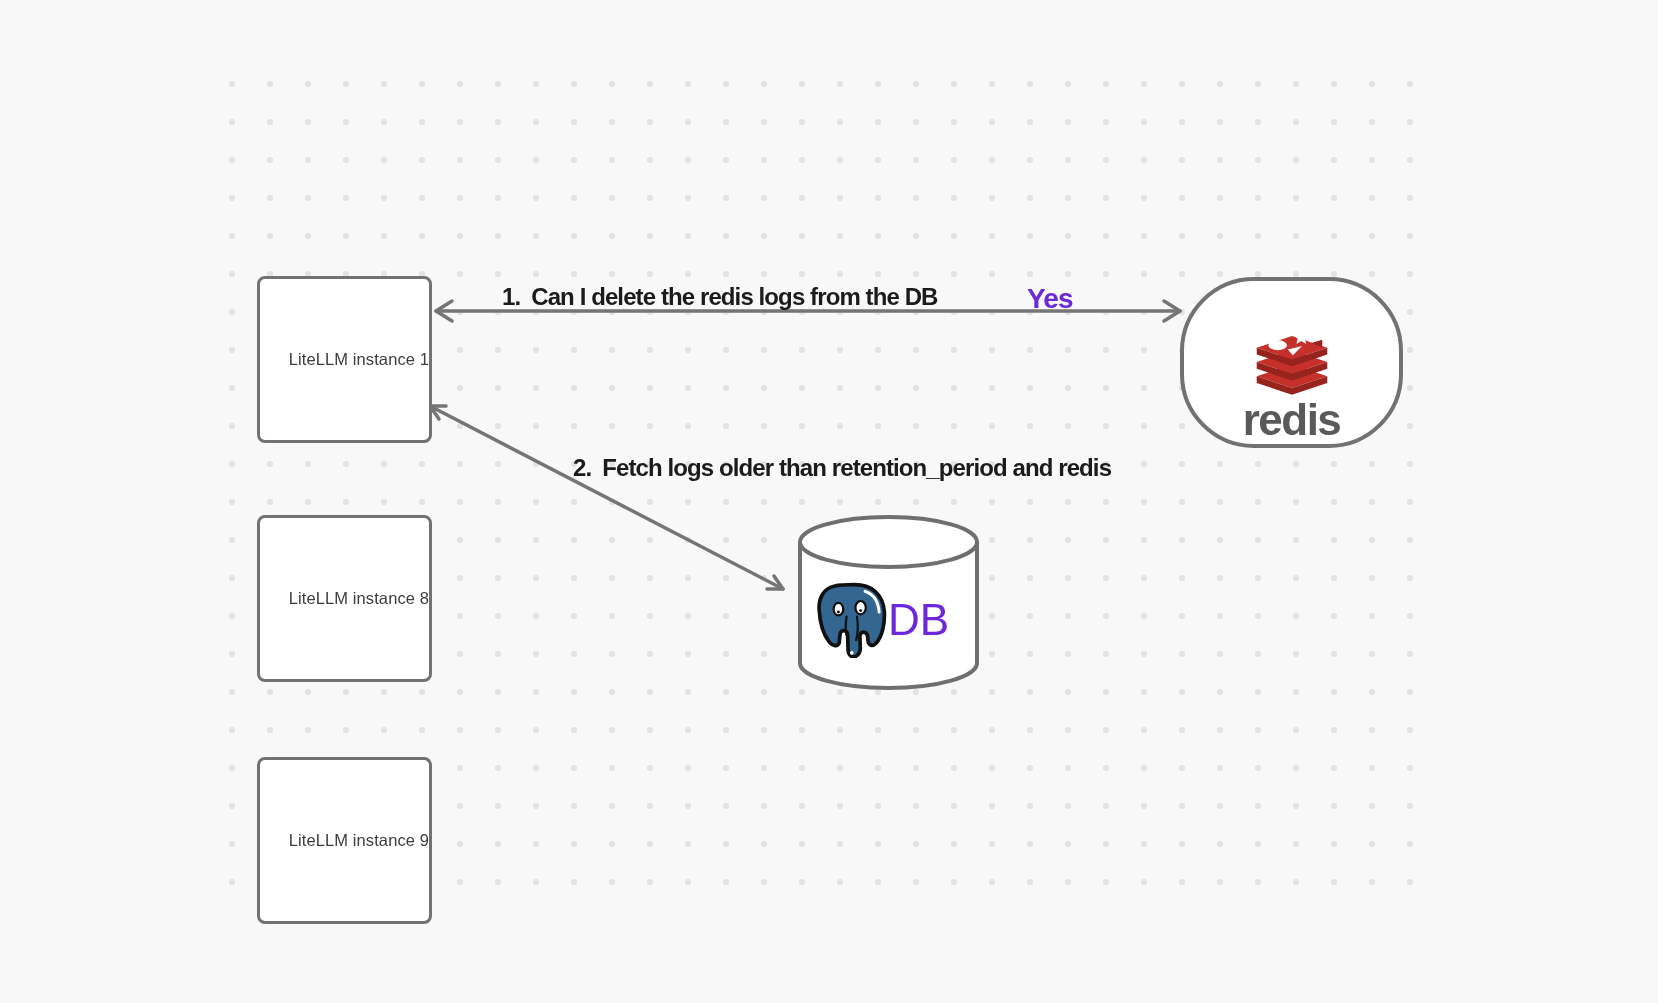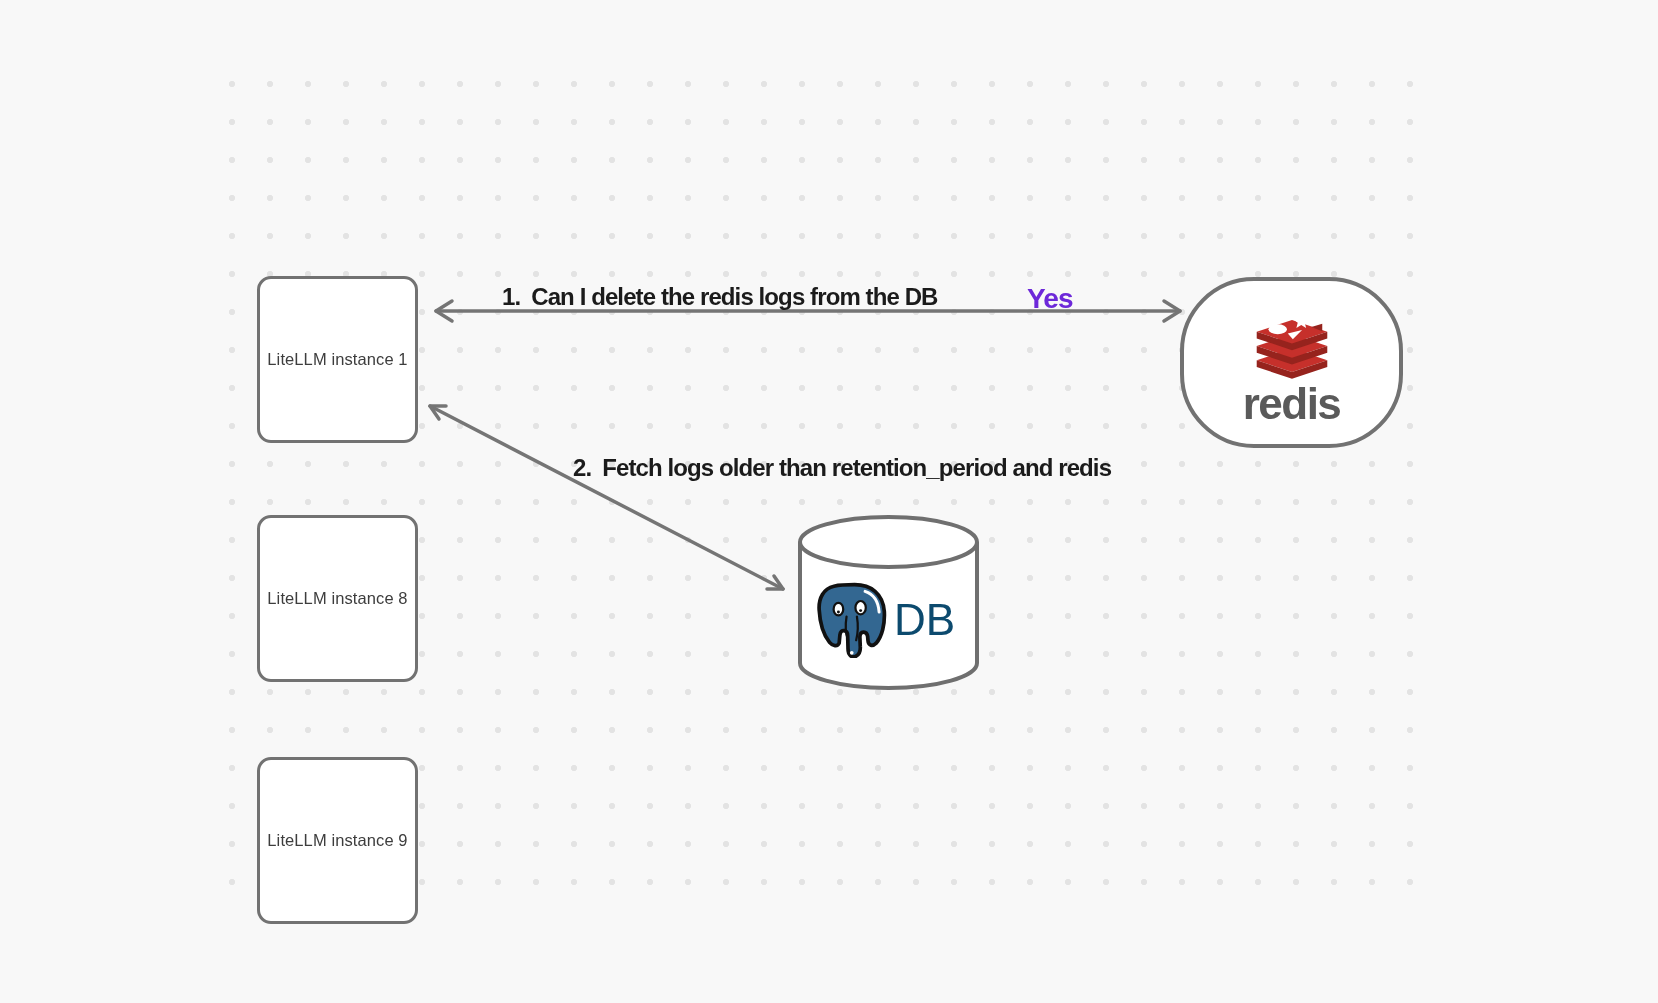--- a/index.html
+++ b/index.html
@@ -3,33 +3,33 @@
 <meta charset="utf-8">
 <style>
   html,body{margin:0;padding:0;background:#f8f8f8;font-family:"Liberation Sans",sans-serif;}
   .canvas{position:relative;width:1658px;height:1003px;background:#f8f8f8;overflow:hidden;}
   .dots{position:absolute;left:213px;top:65px;width:1217px;height:837px;
         background-image:radial-gradient(circle,#e3e3e3 2.8px,rgba(0,0,0,0) 3.4px);
         background-size:38px 38px;}
   .arrows{position:absolute;left:0;top:0;width:1658px;height:1003px;}
   .arrows line,.arrows polyline{stroke:#757575;stroke-width:3.5;fill:none;
         stroke-linecap:round;stroke-linejoin:round;}
-  .lite-box{position:absolute;left:257px;width:161px;height:167px;background:#ffffff;
-        border:3.5px solid #727272;border-radius:14px;box-sizing:border-box;
-        display:flex;align-items:center;justify-content:center;}
+  .lite-box{position:absolute;left:257px;width:175px;height:167px;background:#ffffff;
+        border:3.5px solid #727272;border-radius:8px;box-sizing:border-box;
+        display:flex;align-items:center;justify-content:flex-end;}
   .lite-box span{font-size:16.5px;color:#3d3d3d;letter-spacing:0.1px;}
   .box1{top:276px;} .box2{top:515px;} .box3{top:757px;}
   .redis-node{position:absolute;left:1180px;top:277px;width:223px;height:171px;
         background:#ffffff;border:4px solid #727272;border-radius:74px;box-sizing:border-box;
-        display:flex;flex-direction:column;align-items:center;padding-top:32px;}
+        display:flex;flex-direction:column;align-items:center;padding-top:48px;}
   .redis-word{font-size:44px;font-weight:bold;color:#5a5a5a;letter-spacing:-1.5px;
         line-height:1;margin-top:3px;}
   .db-cyl{position:absolute;left:796px;top:513px;}
   .db-content{position:absolute;left:814px;top:581px;display:flex;align-items:center;}
-  .db-label{font-size:44px;color:#0c4a6e;line-height:1;margin-left:6px;}
+  .db-label{font-size:44px;color:#6d28d9;line-height:1;margin-left:0;}
   .arrow-label{position:absolute;display:flex;gap:11px;font-weight:bold;font-size:24px;
         letter-spacing:-0.9px;color:#1b1b1b;white-space:nowrap;line-height:1;}
   .label1{left:502px;top:285px;}
   .label-yes{left:1027px;top:285px;position:absolute;font-weight:bold;font-size:28px;
         letter-spacing:-0.9px;color:#6d28d9;line-height:1;}
   .label2{left:573px;top:456px;}
 </style>
 </head>
 <body>
 

